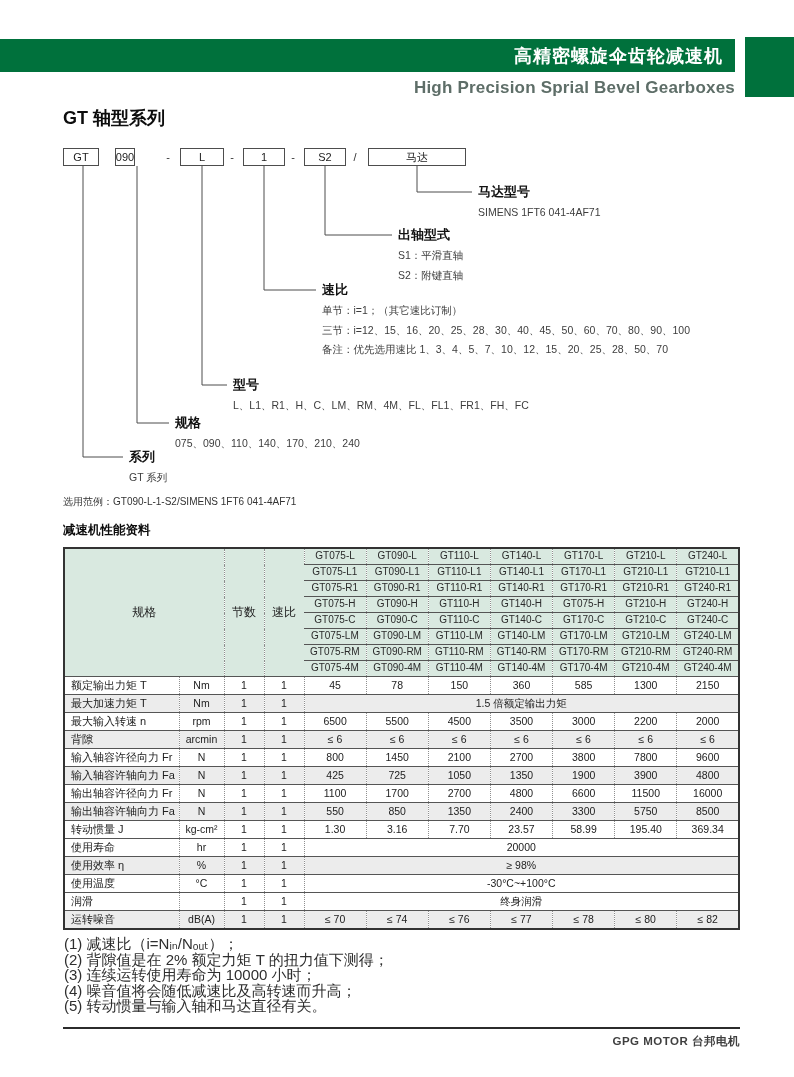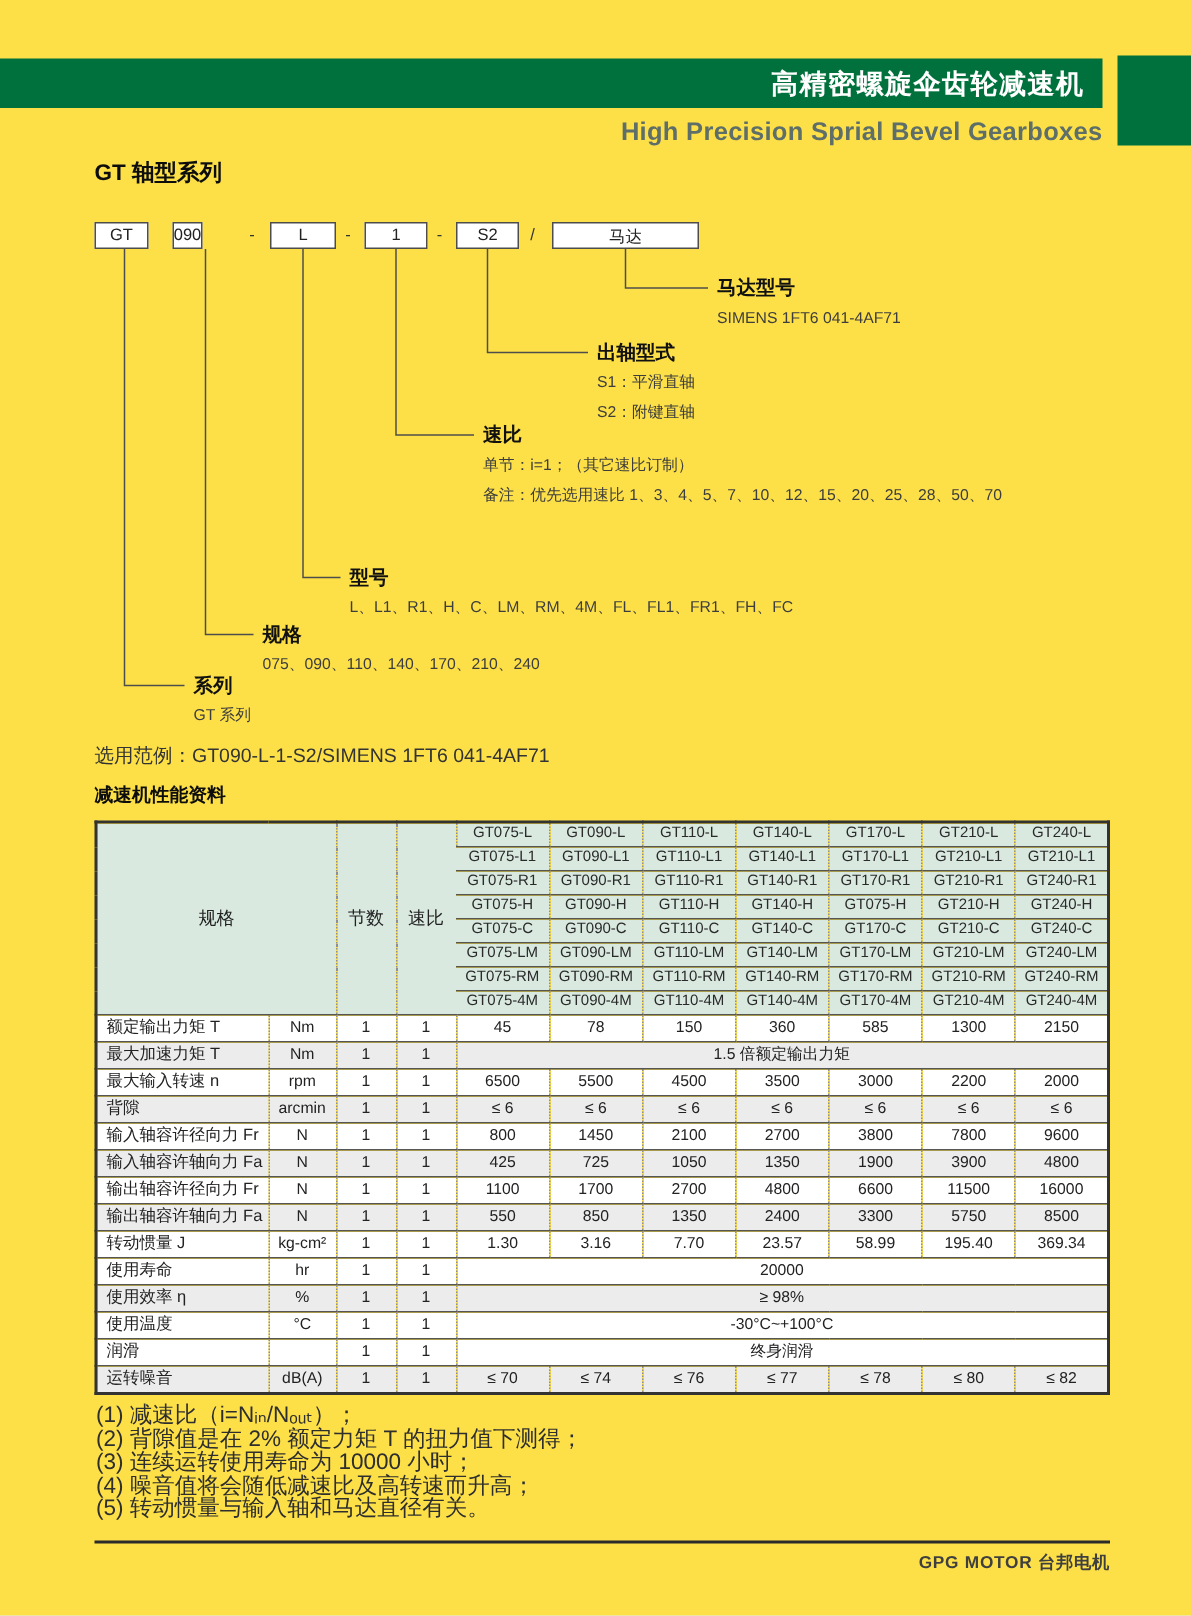--- a/index.html
+++ b/index.html
@@ -1,38 +1,38 @@
 <!DOCTYPE html>
 <html><head>
 <meta charset="utf-8">
 <title>GT 轴型系列</title>
 <style>
   html,body{margin:0;padding:0;background:#e8e8e8;}
-  .page{position:relative;width:794px;height:1077px;background:#fde047;margin:0 auto;
+  .page{position:relative;width:794px;height:1077px;background:#ffffff;margin:0 auto;
         font-family:"Liberation Sans","DejaVu Sans",sans-serif;color:#222;overflow:hidden;}
 
   
   .topbar{position:absolute;left:0;top:39px;width:735px;height:33px;background:#00713c;
           display:flex;align-items:center;justify-content:flex-end;box-sizing:border-box;padding-right:12px;}
   .topbar .cn{color:#fff;font-size:18px;font-weight:bold;letter-spacing:1px;}
   .top-square{position:absolute;left:745px;top:37px;width:49px;height:60px;background:#00713c;}
   .subtitle{position:absolute;right:59px;top:78px;font-size:17px;font-weight:bold;color:#5e6e68;letter-spacing:.2px;}
 
-  .sec-heading{position:absolute;left:63px;top:106px;font-size:15px;font-weight:bold;color:#0d0d0d;margin:0;}
+  .sec-heading{position:absolute;left:63px;top:106px;font-size:18px;font-weight:bold;color:#0d0d0d;margin:0;}
 
   
   #diagram-svg{position:absolute;left:0;top:0;pointer-events:none;}
   .code-box{position:absolute;top:148px;height:18px;border:1px solid #4d4d4d;box-sizing:border-box;
             display:flex;align-items:center;justify-content:center;font-size:11px;color:#222;background:#fff;}
   .code-sep{position:absolute;top:148px;height:18px;line-height:18px;font-size:11px;color:#333;
             transform:translateX(-50%);}
   .branch-label{position:absolute;font-size:13px;font-weight:bold;color:#111;white-space:nowrap;line-height:18px;}
   .branch-sub{position:absolute;font-size:10.5px;color:#3d3d3d;white-space:nowrap;}
   .branch-sub div{line-height:19.5px;}
-  .example{position:absolute;left:63px;top:495px;font-size:13px;color:#333;}
+  .example{position:absolute;left:63px;top:495px;font-size:10px;color:#333;}
 
   
   .table-heading{position:absolute;left:63px;top:522px;font-size:12.5px;font-weight:bold;color:#0d0d0d;margin:0;}
   .ptable-wrap{position:absolute;left:63px;top:547px;width:677px;}
   table.ptable{border-collapse:collapse;table-layout:fixed;width:677px;border:2px solid #333;}
   .ptable td{border-top:1px solid #555;border-bottom:1px solid #555;padding:0;line-height:1.05;
              font-size:10.5px;color:#222;text-align:center;overflow:hidden;white-space:nowrap;}
   .ptable td + td{border-left:1px dotted #8f8f8f;}
   .ptable thead td{height:15px;background:#d9e9e0;font-size:10px;color:#2a2a2a;}
   .ptable thead td.corner{font-size:12px;color:#222;}
@@ -85,20 +85,21 @@
         <div>SIMENS 1FT6 041-4AF71</div>
       </div>
       <div class="branch-label" style="left: 398px; top: 226px;">出轴型式</div>
       <div class="branch-sub" style="left: 398px; top: 246px;">
         <div>S1：平滑直轴</div>
         <div>S2：附键直轴</div>
       </div>
       <div class="branch-label" style="left: 322px; top: 281px;">速比</div>
       <div class="branch-sub" style="left: 322px; top: 301px;">
         <div>单节：i=1；（其它速比订制）</div>
+        <div>三节：i=12、15、16、20、25、28、30、40、45、50、60、70、80、90、100</div>
         <div>备注：优先选用速比 1、3、4、5、7、10、12、15、20、25、28、50、70</div>
       </div>
       <div class="branch-label" style="left: 233px; top: 376px;">型号</div>
       <div class="branch-sub" style="left: 233px; top: 396px;">
         <div>L、L1、R1、H、C、LM、RM、4M、FL、FL1、FR1、FH、FC</div>
       </div>
       <div class="branch-label" style="left: 175px; top: 414px;">规格</div>
       <div class="branch-sub" style="left: 175px; top: 434px;">
         <div>075、090、110、140、170、210、240</div>
       </div>

